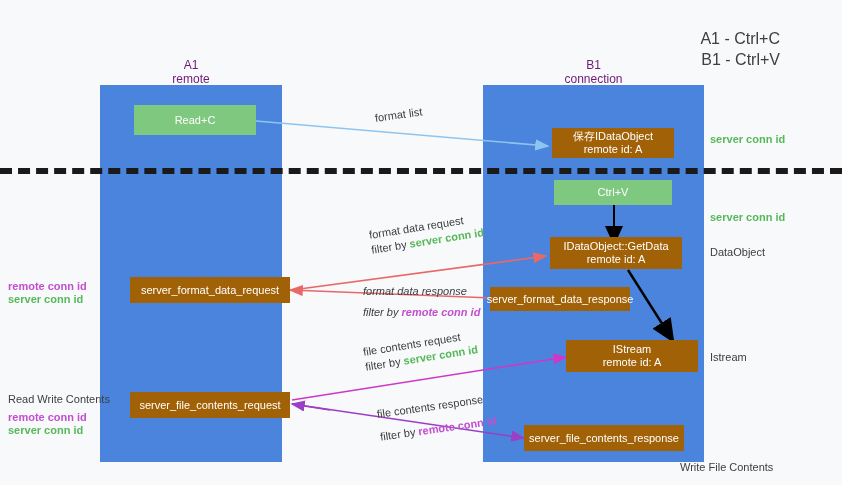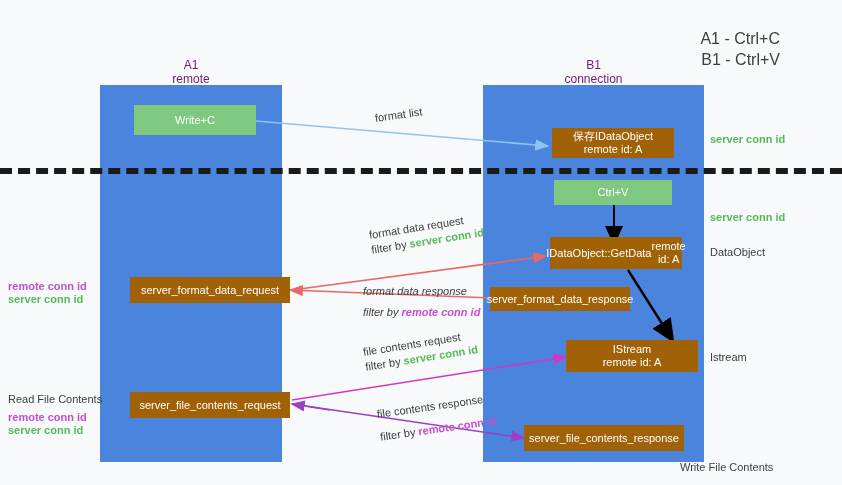--- a/index.html
+++ b/index.html
@@ -117,41 +117,41 @@
     <line x1="292" y1="400" x2="566" y2="357" stroke="#cc39c7" stroke-width="1.6" marker-end="url(#ah-magenta)"></line>
 
     <line x1="292" y1="404" x2="524" y2="438" stroke="#9b3fc4" stroke-width="1.6" marker-end="url(#ah-purple)"></line>
 
     <line x1="330" y1="410" x2="292" y2="404" stroke="#9b3fc4" stroke-width="1.6" marker-end="url(#ah-purple)"></line>
   </svg>
 
   <div class="abs" id="divider"></div>
 
   <div class="abs box green" style="left:134px;top:105px;width:122px;height:30px;">
-    <span>Write+C</span>
+    <span>Read+C</span>
   </div>
 
   <div class="abs box orange" style="left:130px;top:277px;width:160px;height:26px;">
     <span>server_format_data_request</span>
   </div>
 
   <div class="abs box orange" style="left:130px;top:392px;width:160px;height:26px;">
     <span>server_file_contents_request</span>
   </div>
 
   <div class="abs box orange" style="left:552px;top:128px;width:122px;height:30px;flex-direction:column;">
     <span class="two-line">保存IDataObject</span>
     <span class="two-line">remote id: A</span>
   </div>
 
   <div class="abs box green" style="left:554px;top:180px;width:118px;height:25px;">
     <span>Ctrl+V</span>
   </div>
 
-  <div class="abs box orange" style="left:550px;top:237px;width:132px;height:32px;flex-direction:row;">
+  <div class="abs box orange" style="left:550px;top:237px;width:132px;height:32px;flex-direction:column;">
     <span class="two-line">IDataObject::GetData</span>
     <span class="two-line">remote id: A</span>
   </div>
 
   <div class="abs box orange" style="left:490px;top:287px;width:140px;height:24px;">
     <span>server_format_data_response</span>
   </div>
 
   <div class="abs box orange" style="left:566px;top:340px;width:132px;height:32px;flex-direction:column;">
     <span class="two-line">IStream</span>
@@ -164,21 +164,21 @@
 
   <div class="abs side-label green-txt" style="left:710px;top:132px;">server conn id</div>
   <div class="abs side-label green-txt" style="left:710px;top:210px;">server conn id</div>
   <div class="abs side-label plain-txt" style="left:710px;top:245px;">DataObject</div>
   <div class="abs side-label plain-txt" style="left:710px;top:350px;">Istream</div>
   <div class="abs side-label plain-txt" style="left:680px;top:431px;margin-top:29px;">Write File Contents</div>
 
   <div class="abs side-label purple-txt" style="left:8px;top:279px;">remote conn id</div>
   <div class="abs side-label green-txt" style="left:8px;top:292px;">server conn id</div>
 
-  <div class="abs side-label plain-txt" style="left:8px;top:392px;">Read File Contents</div>
+  <div class="abs side-label plain-txt" style="left:8px;top:392px;">Read Write Contents</div>
   <div class="abs side-label purple-txt" style="left:8px;top:410px;">remote conn id</div>
   <div class="abs side-label green-txt" style="left:8px;top:423px;">server conn id</div>
 
   <div class="abs edge-label rot-1" style="left:374px;top:111px;">format list</div>
 
   <div class="abs edge-label rot-2" style="left:368px;top:228px;">
     <div>format data request</div>
     <div>
       <span>filter by </span><b class="green-txt">server conn id</b>
     </div>

